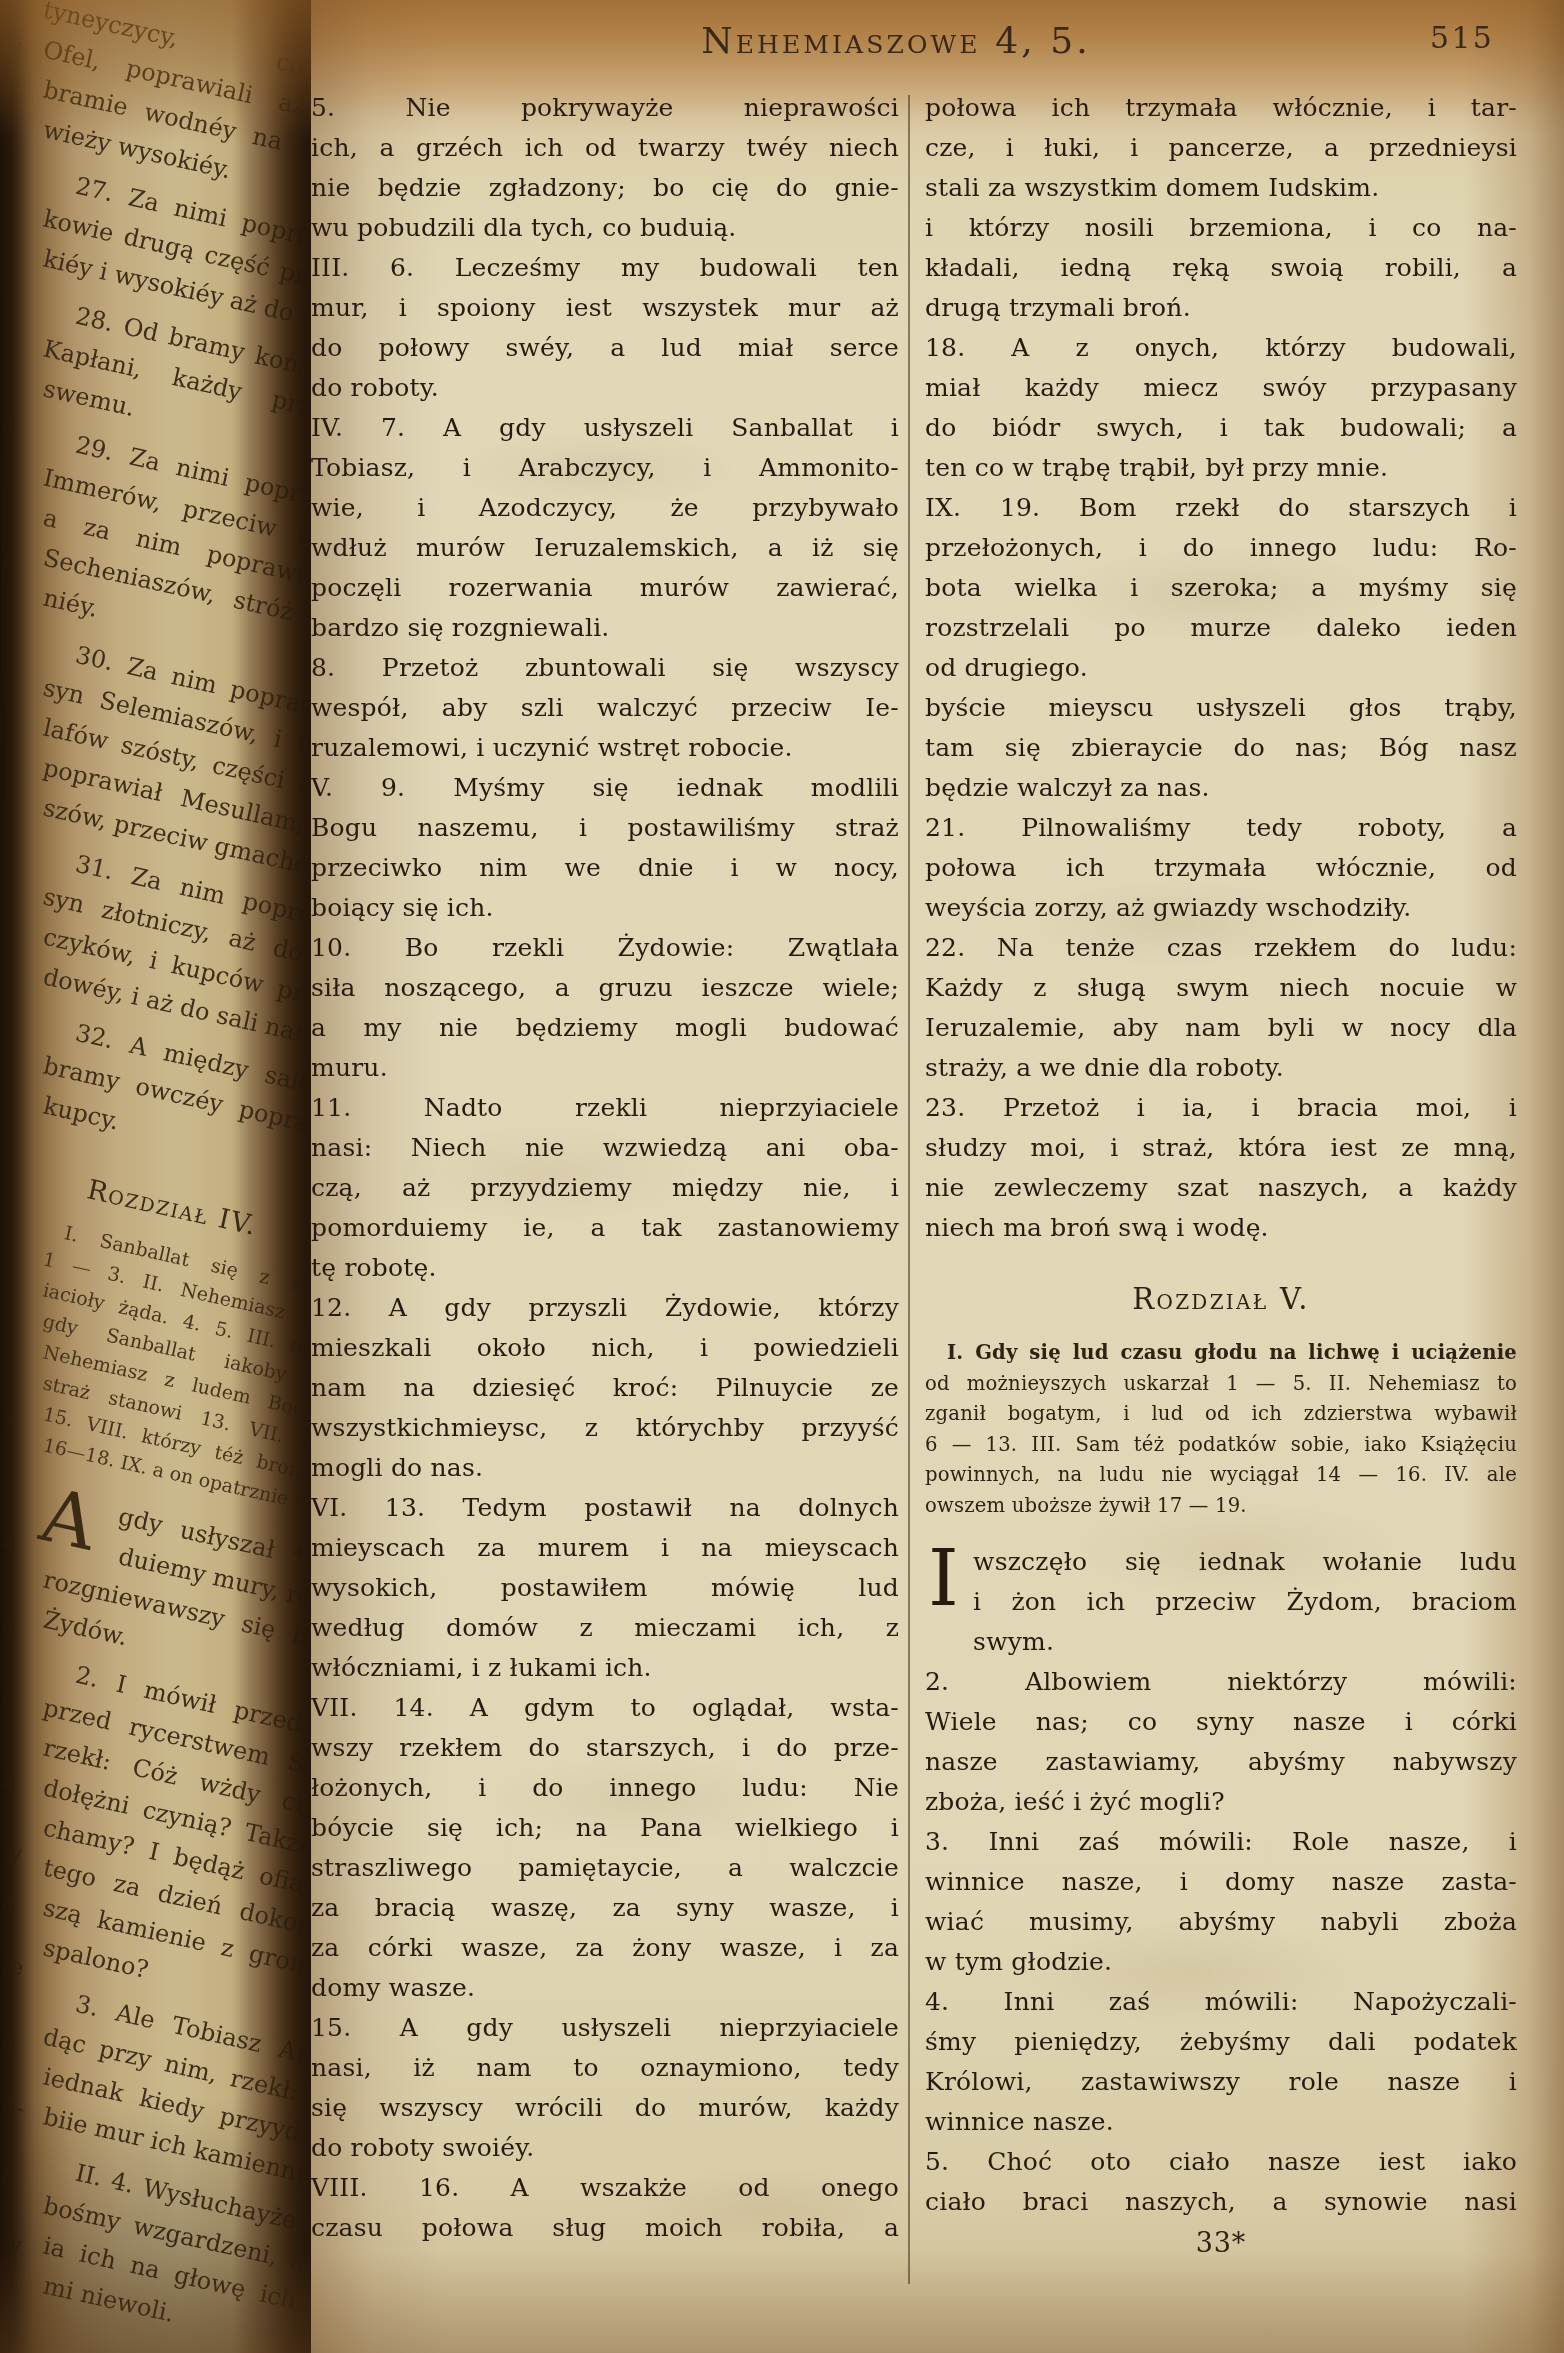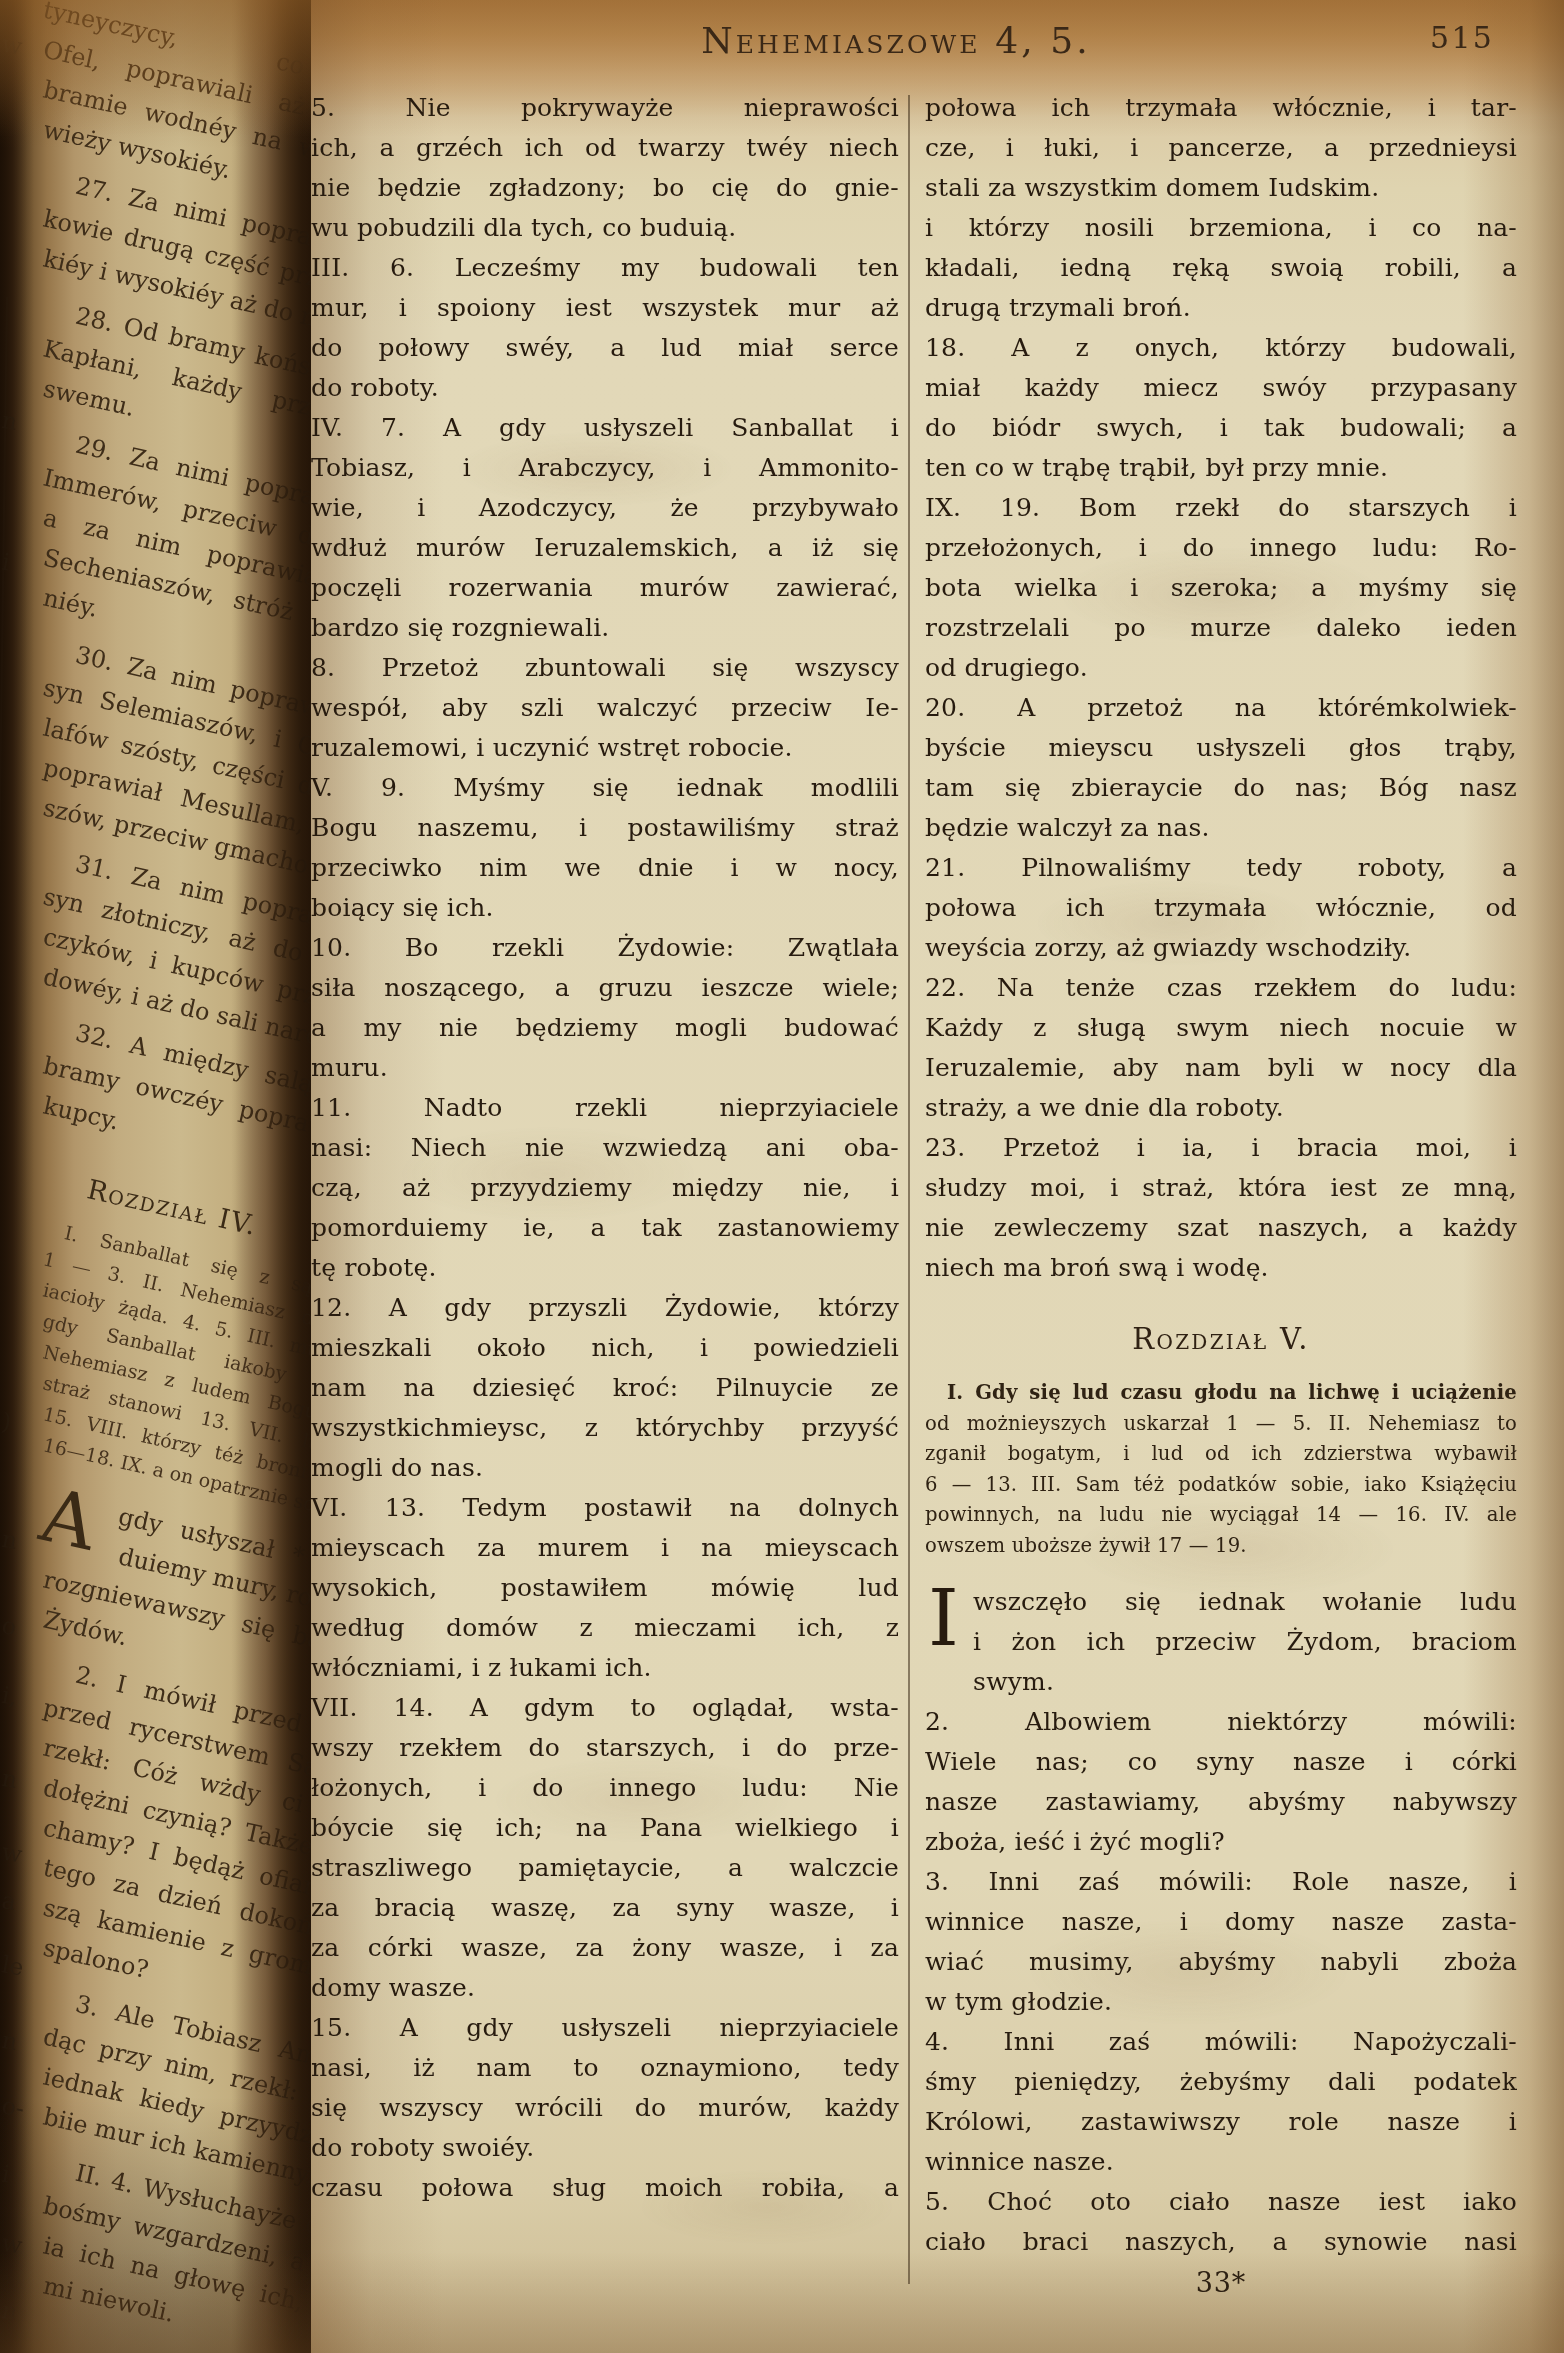--- a/index.html
+++ b/index.html
@@ -278,20 +278,21 @@
         <div class="line">za córki wasze, za żony wasze, i za</div>
         <div class="line end">domy wasze.</div>
       </div>
       <div class="para">
         <div class="line ind">15. A gdy usłyszeli nieprzyiaciele</div>
         <div class="line">nasi, iż nam to oznaymiono, tedy</div>
         <div class="line">się wszyscy wrócili do murów, każdy</div>
         <div class="line end">do roboty swoiéy.</div>
       </div>
       <div class="para">
+        <div class="line ind">VIII. 16. A wszakże od onego</div>
         <div class="line">czasu połowa sług moich robiła, a</div>
       </div>
     </div>
 
   <div class="col col-right">
     <div>
         <div class="para">
           <div class="line">połowa ich trzymała włócznie, i tar-</div>
           <div class="line">cze, i łuki, i pancerze, a przednieysi</div>
           <div class="line end">stali za wszystkim domem Iudskim.</div>
@@ -308,21 +309,20 @@
           <div class="line end">ten co w trąbę trąbił, był przy mnie.</div>
         </div>
         <div class="para">
           <div class="line ind">IX. 19. Bom rzekł do starszych i</div>
           <div class="line">przełożonych, i do innego ludu: Ro-</div>
           <div class="line">bota wielka i szeroka; a myśmy się</div>
           <div class="line">rozstrzelali po murze daleko ieden</div>
           <div class="line end">od drugiego.</div>
         </div>
         <div class="para">
-          <div class="line ind">20. A przetoż na którémkolwiek-</div>
           <div class="line">byście mieyscu usłyszeli głos trąby,</div>
           <div class="line">tam się zbieraycie do nas; Bóg nasz</div>
           <div class="line end">będzie walczył za nas.</div>
         </div>
         <div class="para">
           <div class="line ind">21. Pilnowaliśmy tedy roboty, a</div>
           <div class="line">połowa ich trzymała włócznie, od</div>
           <div class="line end">weyścia zorzy, aż gwiazdy wschodziły.</div>
         </div>
         <div class="para">

